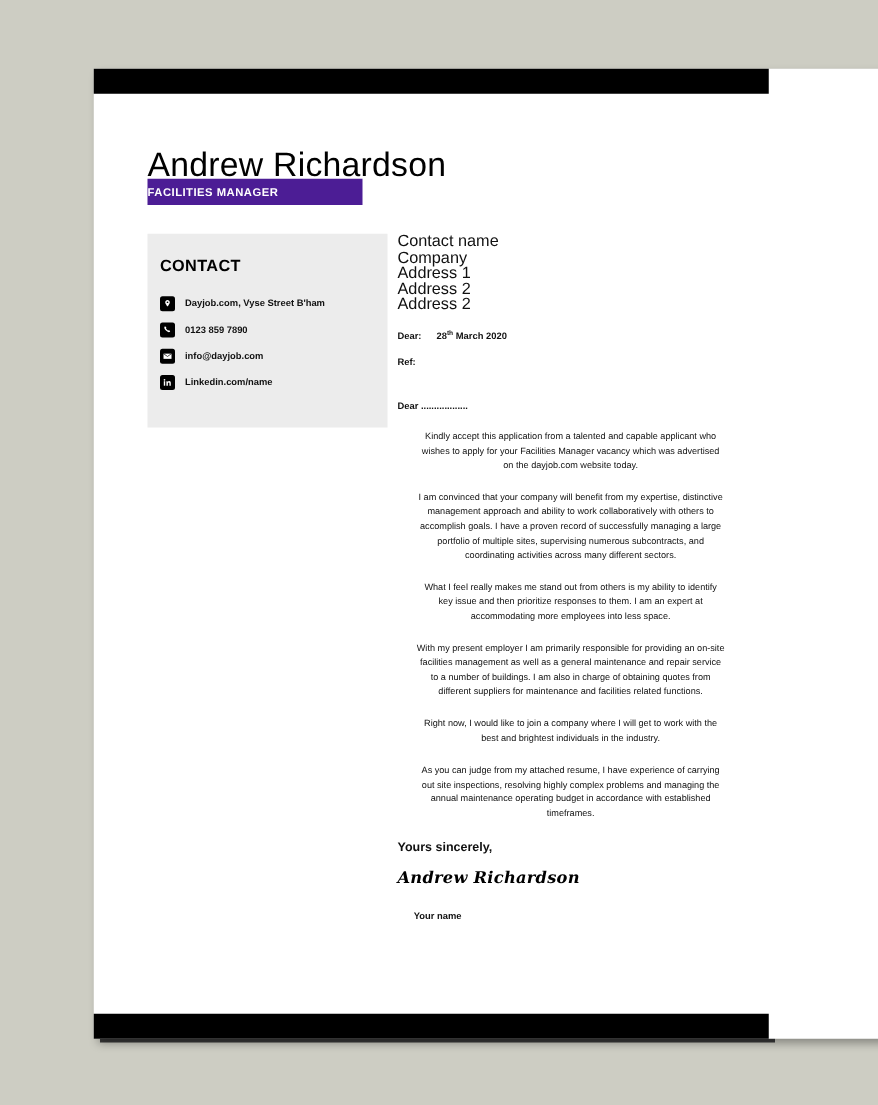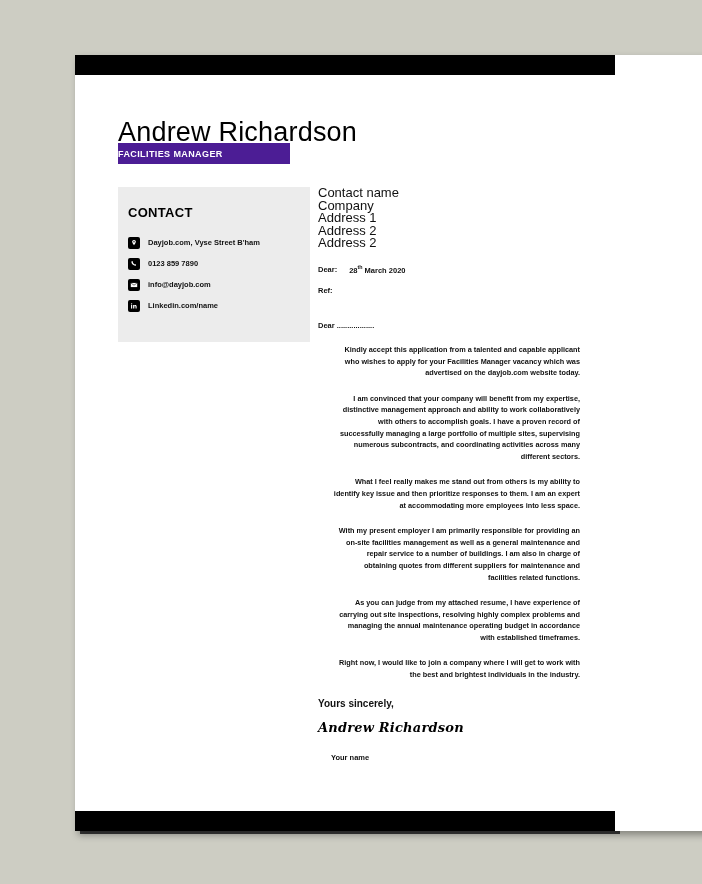--- a/index.html
+++ b/index.html
@@ -155,23 +155,23 @@
   .salutation {
     margin-top: 26px;
     font-size: 7.5px;
     font-weight: bold;
     color: #111111;
   }
   .para {
     margin-top: 14px;
     font-size: 7.3px;
     line-height: 11.6px;
-    font-weight: bold;
-    color: #111111;
-    text-align: right;
+    font-weight: normal;
+    color: #111111;
+    text-align: center;
     margin-left: 15px;
   }
   .signoff {
     margin-top: 17px;
     font-size: 10px;
     font-weight: bold;
     color: #111111;
   }
   .signature {
     margin-top: 11px;
@@ -268,22 +268,22 @@
     </div>
 
     <div class="ref-row">Ref:</div>
 
     <div class="salutation">Dear ..................</div>
 
     <p class="para">Kindly accept this application from a talented and capable applicant who wishes to apply for your Facilities Manager vacancy which was advertised on the dayjob.com website today.</p>
     <p class="para">I am convinced that your company will benefit from my expertise, distinctive management approach and ability to work collaboratively with others to accomplish goals. I have a proven record of successfully managing a large portfolio of multiple sites, supervising numerous subcontracts, and coordinating activities across many different sectors.</p>
     <p class="para">What I feel really makes me stand out from others is my ability to identify key issue and then prioritize responses to them. I am an expert at accommodating more employees into less space.</p>
     <p class="para">With my present employer I am primarily responsible for providing an on-site facilities management as well as a general maintenance and repair service to a number of buildings. I am also in charge of obtaining quotes from different suppliers for maintenance and facilities related functions.</p>
+    <p class="para">Right now, I would like to join a company where I will get to work with the best and brightest individuals in the industry.</p>
     <p class="para">As you can judge from my attached resume, I have experience of carrying out site inspections, resolving highly complex problems and managing the annual maintenance operating budget in accordance with established timeframes.</p>
-    <p class="para">Right now, I would like to join a company where I will get to work with the best and brightest individuals in the industry.</p>
 
     <div class="signoff">Yours sincerely,</div>
     <div class="signature">Andrew Richardson</div>
     <div class="yourname">Your name</div>
 
   </div>
 
 </div>
 
 </body></html>

